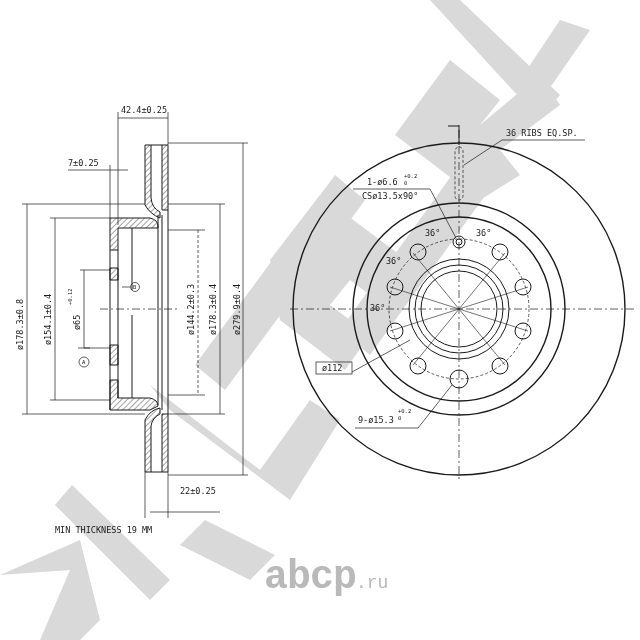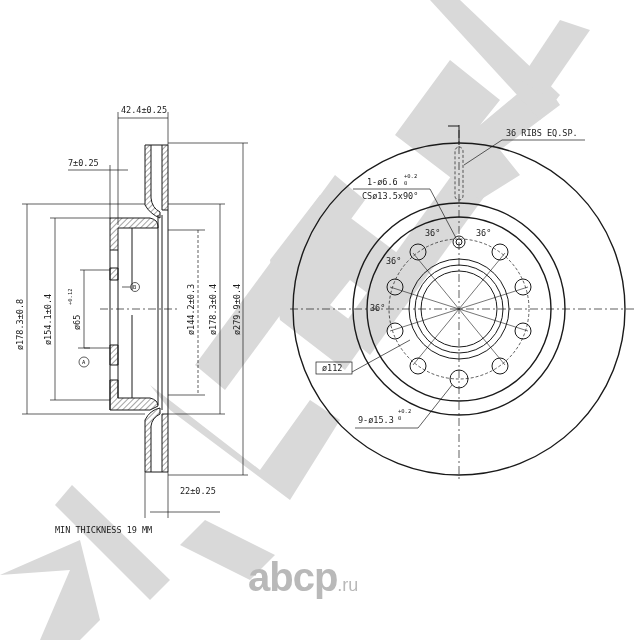--- a/index.html
+++ b/index.html
@@ -7,21 +7,21 @@
   svg { position: absolute; left: 0; top: 0; }
   .wm { fill: #d9d9d9; }
   .ln { stroke: #1a1a1a; stroke-width: 1; fill: none; }
   .thk { stroke: #1a1a1a; stroke-width: 1.4; fill: none; }
   .thin { stroke: #1a1a1a; stroke-width: 0.7; fill: none; }
   .dash { stroke: #1a1a1a; stroke-width: 0.7; fill: none; stroke-dasharray: 8 3 2 3; }
   .hid { stroke: #1a1a1a; stroke-width: 0.7; fill: none; stroke-dasharray: 3 2; }
   .hatch { fill: url(#hatch); stroke: #1a1a1a; stroke-width: 1; }
   .t { font-family: "DejaVu Sans Mono", monospace; font-size: 8.5px; fill: #1a1a1a; }
   .ts { font-family: "DejaVu Sans Mono", monospace; font-size: 5.5px; fill: #1a1a1a; }
-  .logo { position: absolute; left: 248px; top: 555px; font-family: Liberation Sans, sans-serif; font-weight: bold; font-size: 40px; color: #b9b9b9; letter-spacing: -1px; }
+  .logo { position: absolute; left: 264px; top: 555px; font-family: Liberation Mono, monospace; font-weight: bold; font-size: 40px; color: #b9b9b9; letter-spacing: -1px; }
   .logo .ru { font-size: 18px; font-weight: normal; letter-spacing: 0; }
 </style>
 </head>
 <body>
 
 <svg width="640" height="640" viewBox="0 0 640 640">
   <defs>
     <pattern id="hatch" patternUnits="userSpaceOnUse" width="4" height="4" patternTransform="rotate(45)">
       <line x1="0" y1="0" x2="0" y2="4" stroke="#1a1a1a" stroke-width="0.8"></line>
     </pattern>

